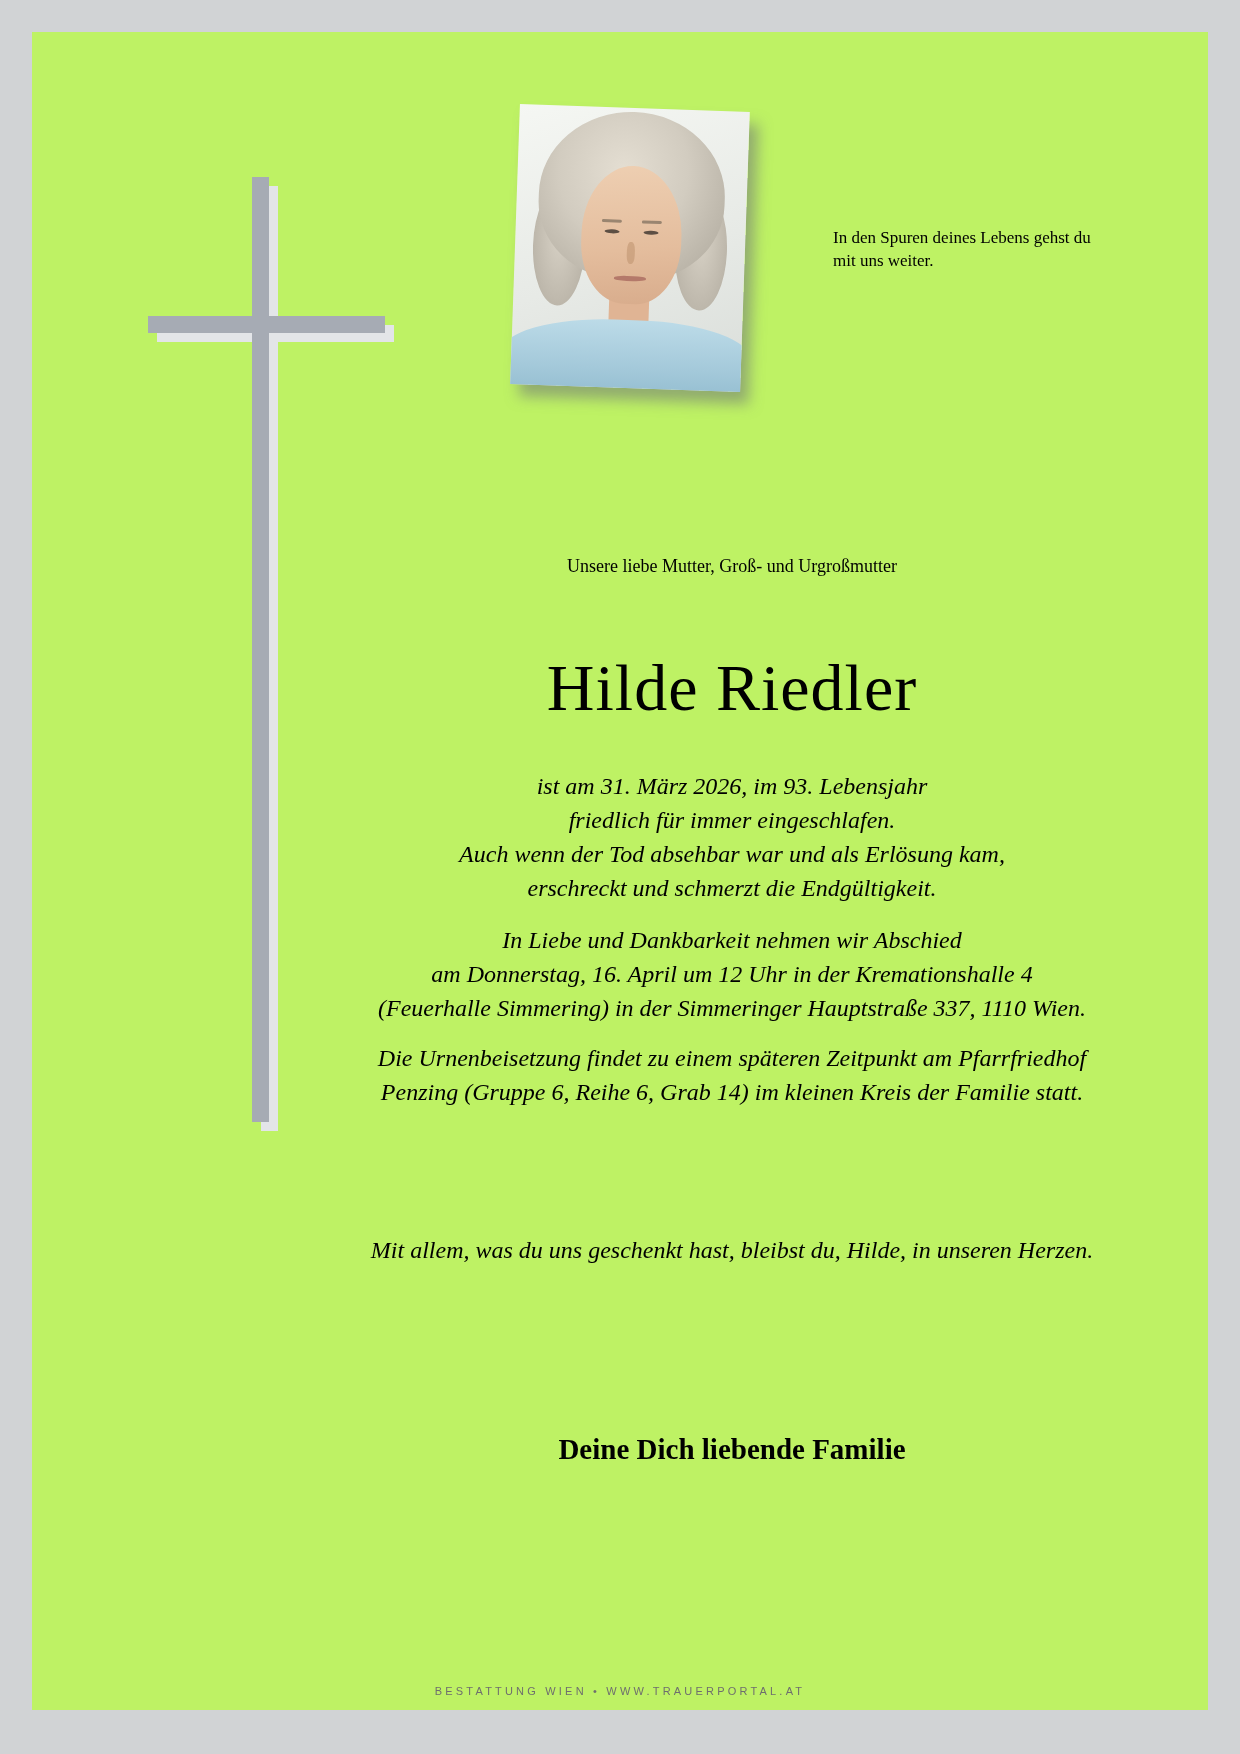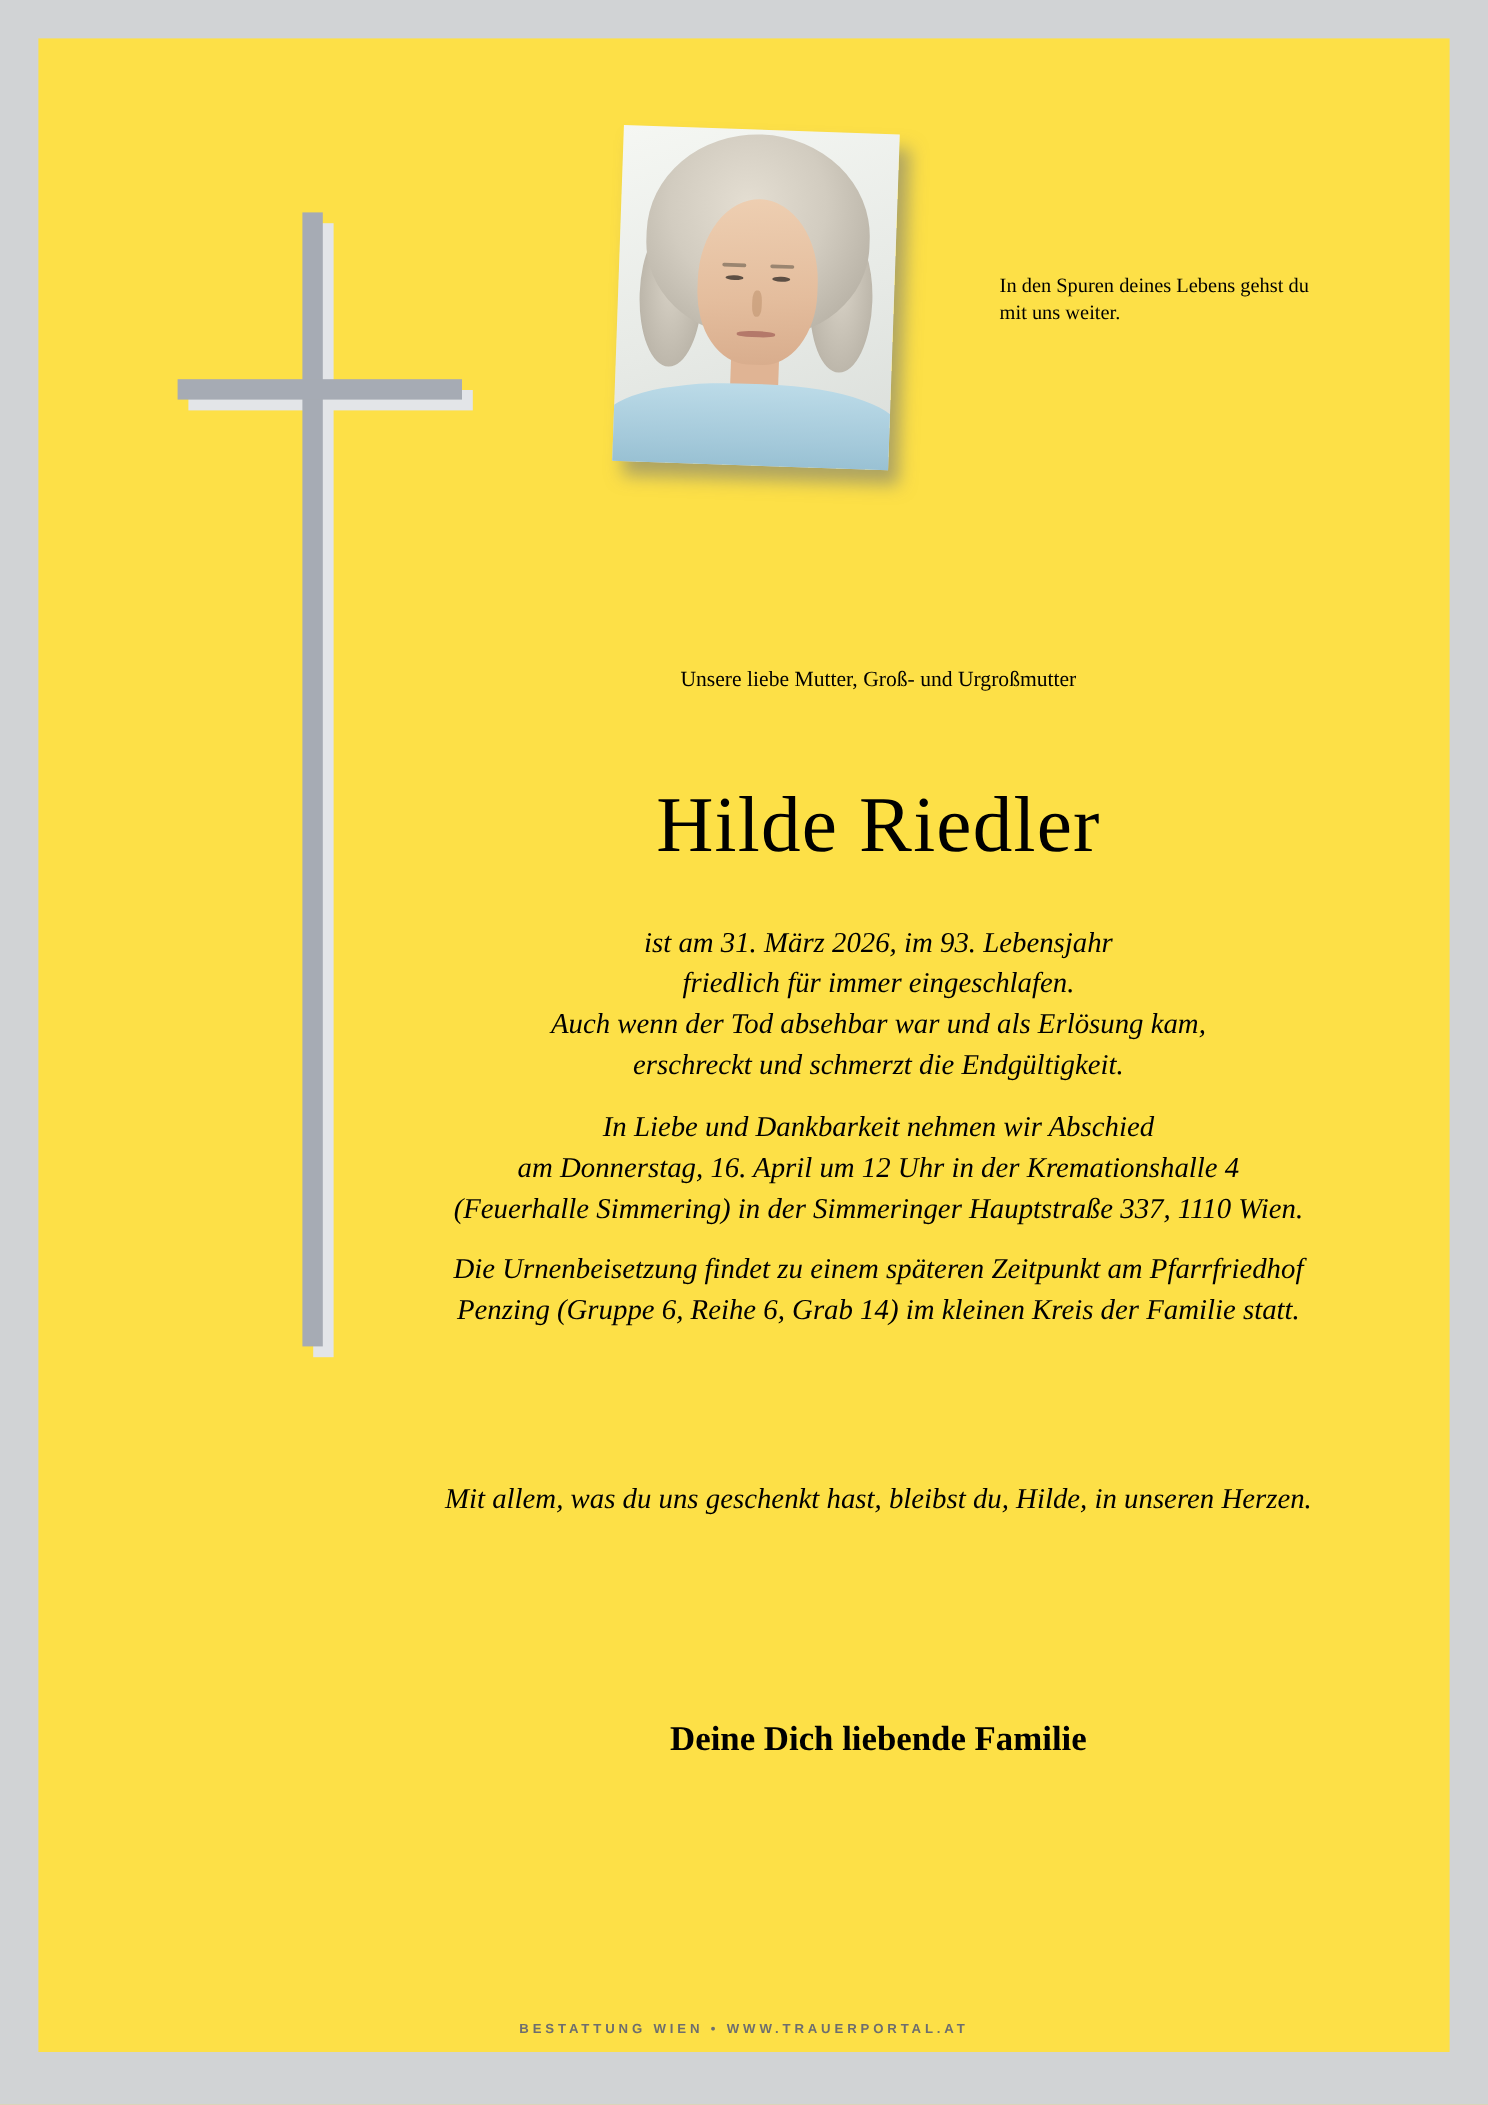--- a/index.html
+++ b/index.html
@@ -6,21 +6,21 @@
   body{
     width:1240px;height:1754px;
     background:#d1d3d5;
     font-family:"Liberation Serif", serif;
     position:relative;
     -webkit-font-smoothing:antialiased;
   }
   .card{
     position:absolute;left:32px;top:32px;
     width:1176px;height:1678px;
-    background:#fde047;
+    background:#bef264;
   }
   
   .cross-bar{position:absolute;}
   .cross-v-shadow{left:229px;top:154px;width:17px;height:945px;background:#e3e5e8;}
   .cross-h-shadow{left:125px;top:293px;width:237px;height:17px;background:#e3e5e8;}
   .cross-v{left:220px;top:145px;width:17px;height:945px;background:#a6abb4;}
   .cross-h{left:116px;top:284px;width:237px;height:17px;background:#a6abb4;}
   
   .photo{
     position:absolute;left:483px;top:76px;width:230px;height:280px;
@@ -64,21 +64,21 @@
   .para{font-size:24px;line-height:34px;font-style:italic;}
   .p1{top:737px;}
   .p2{top:891px;}
   .p3{top:1009px;}
   .p4{top:1117px;}
   .p5{top:1201px;}
   .closing{top:1401px;font-size:29px;font-weight:bold;}
   .footer{
     top:1653px;
     font-family:"Liberation Sans", sans-serif;
-    font-size:11px;letter-spacing:3.2px;color:#6e6e6e;font-weight:bold;
+    font-size:11px;letter-spacing:3.2px;color:#6e6e6e;font-weight:normal;
   }
 </style>
 </head>
 <body>
 
 <div class="card">
 
   <div>
     <div class="cross-bar cross-v-shadow"></div>
     <div class="cross-bar cross-h-shadow"></div>

